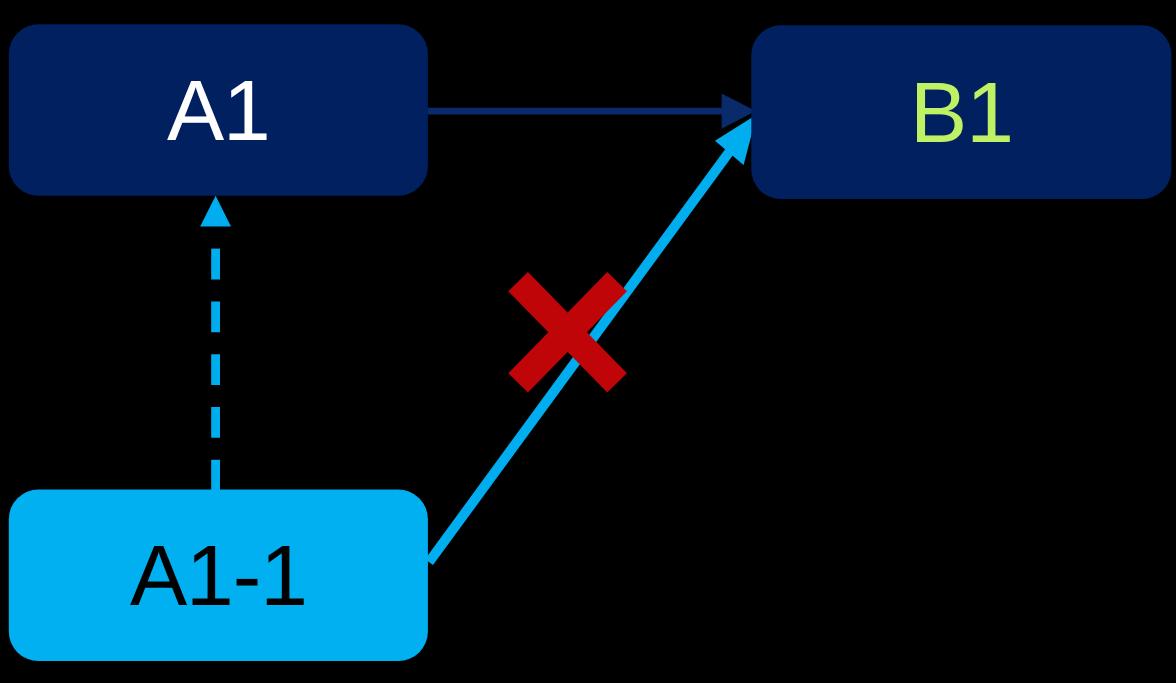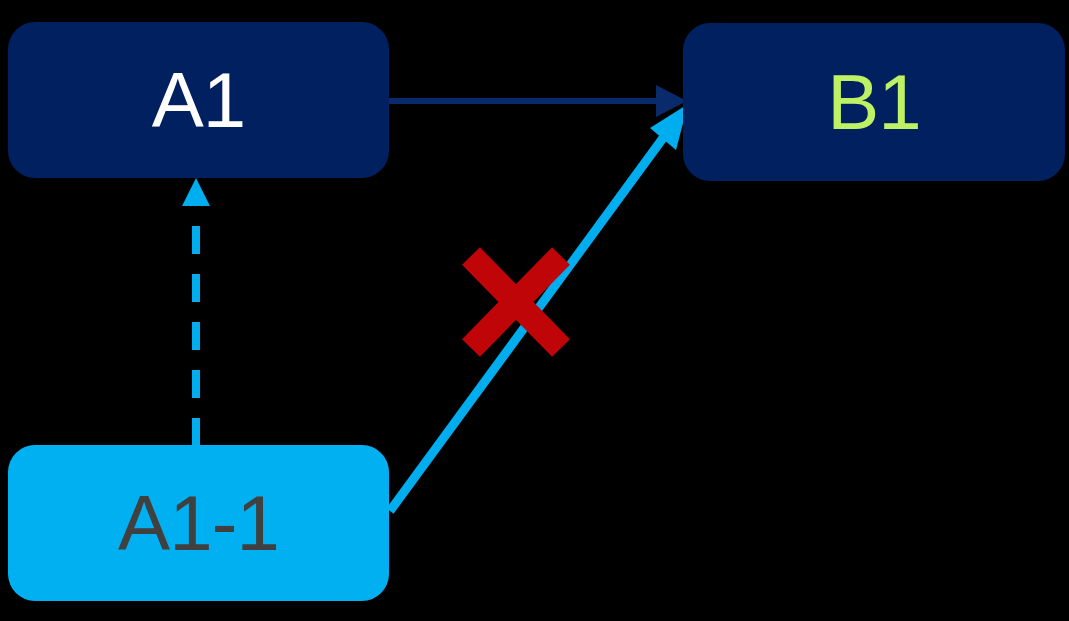--- a/index.html
+++ b/index.html
@@ -67,16 +67,16 @@
 
   <div class="node" style="left: 8px; top: 22px; width: 381px; height: 156px; background: rgb(0, 32, 96);">
     <span class="node-label" style="color: rgb(255, 255, 255);">A1</span>
   </div>
 
   <div class="node" style="left: 683px; top: 23px; width: 382px; height: 158px; background: rgb(0, 32, 96);">
     <span class="node-label" style="color: #bef264;">B1</span>
   </div>
 
   <div class="node" style="left: 8px; top: 445px; width: 381px; height: 156px; background: rgb(0, 176, 240);">
-    <span class="node-label" style="color: #404040;">A1-1</span>
+    <span class="node-label" style="color: #000000;">A1-1</span>
   </div>
 
 </div>
 
 </body></html>

